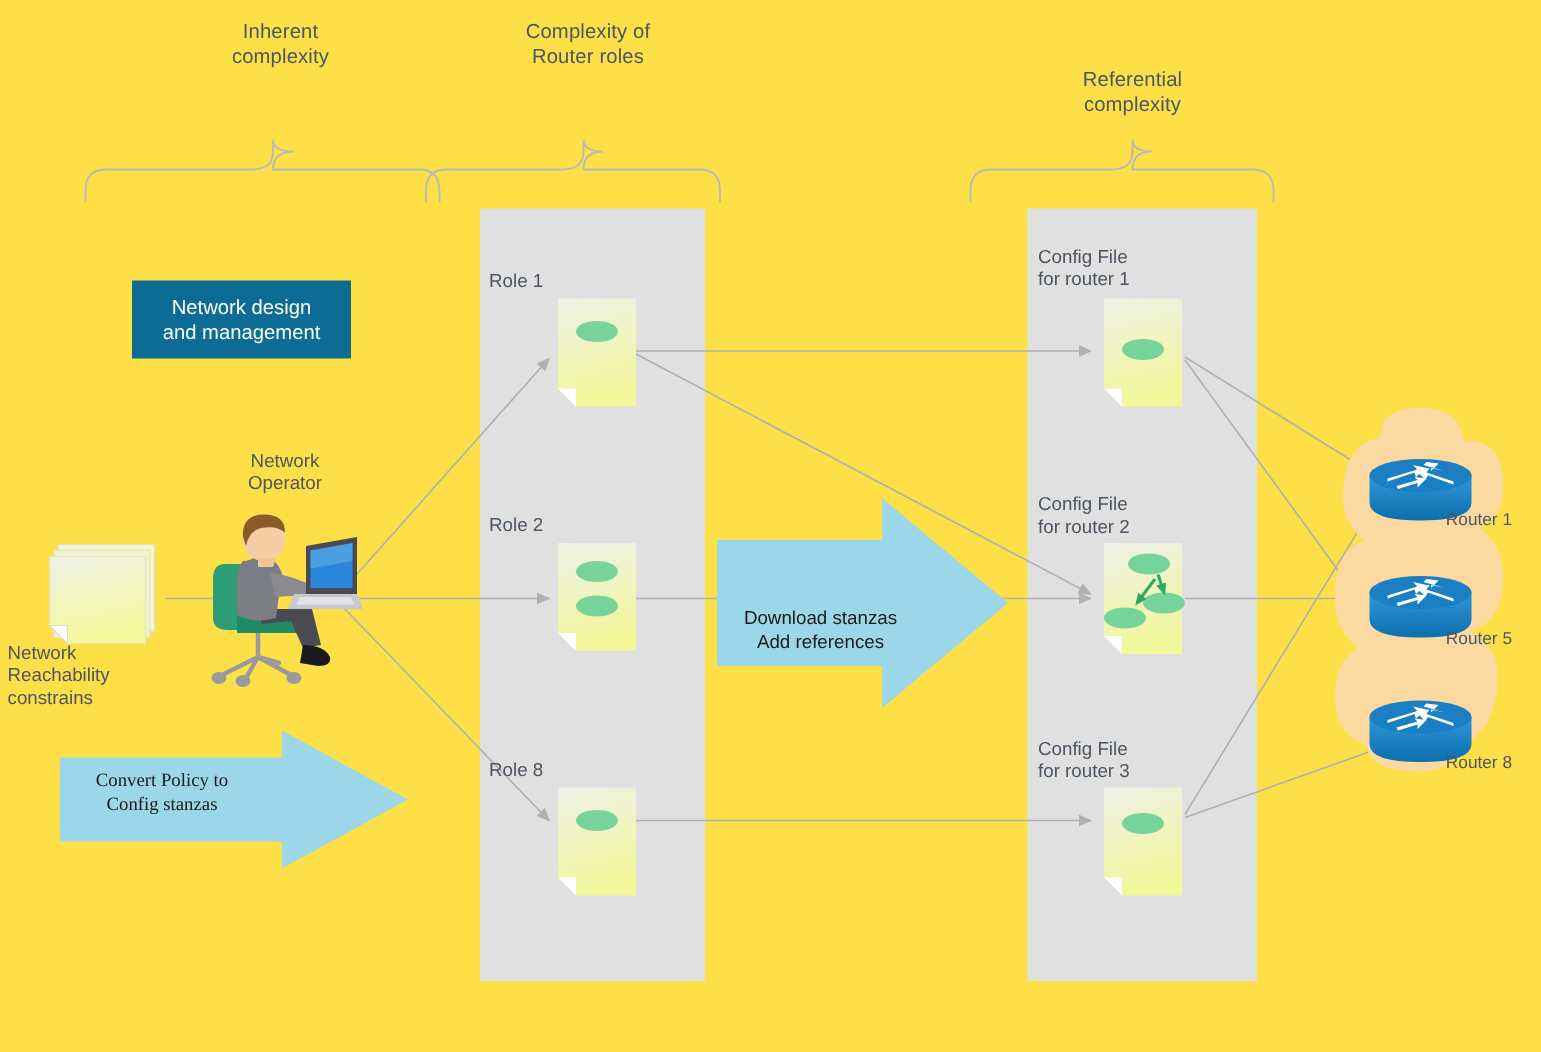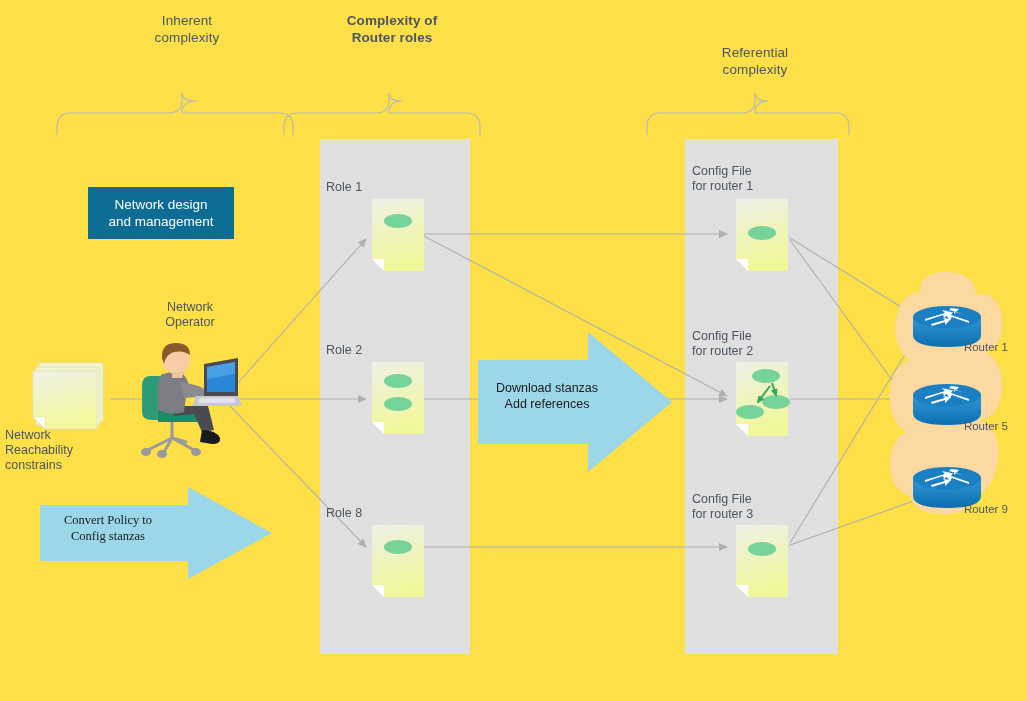--- a/index.html
+++ b/index.html
@@ -102,21 +102,21 @@
 <body>
 
 <div id="canvas">
 
   <div class="panel" style="left:320px; top:139px; width:150px; height:515px;"></div>
   <div class="panel" style="left:685px; top:139px; width:153px; height:515px;"></div>
 
   <div class="section-label" style="left:87px; top:12px; width:200px;">Inherent
 complexity</div>
 
-  <div class="section-label" style="left:292px; top:12px; width:200px;font-weight:bold;">Complexity of
+  <div class="section-label" style="left:292px; top:12px; width:200px;">Complexity of
 Router roles</div>
 
   <div class="section-label" style="left:655px; top:12px; width:200px;margin-top:32px;">Referential
 complexity</div>
 
   <svg class="abs" style="left:55px; top:55px;" width="260" height="80" viewBox="0 0 260 80">
     <path d="M 2,80 L 2,72 Q 2,58 16,58 L 113,58 Q 127,58 127,46 L 127,38
              Q 127,46 141,46 Q 127,46 127,58 L 224,58 Q 238,58 238,72 L 238,80" fill="none" stroke="#b9b9b9" stroke-width="1.2"></path>
   </svg>
 
@@ -341,21 +341,21 @@
 
   <svg class="abs" style="left:40px; top:487px;" width="240" height="96" viewBox="0 0 240 96">
     <path d="M 0,18 L 148,18 L 148,0 L 232,46 L 148,92 L 148,74 L 0,74 Z" fill="#9bd7e8"></path>
   </svg>
   <div class="arrow-text" style="left:32px; top:512px; width:152px;font-family:Liberation Serif, serif;">Convert Policy to
 Config stanzas</div>
 
   <svg class="abs" style="left:478px; top:332px;" width="200" height="142" viewBox="0 0 200 142">
     <path d="M 0,28 L 110,28 L 110,0 L 194,70 L 110,140 L 110,112 L 0,112 Z" fill="#9bd7e8"></path>
   </svg>
-  <div class="arrow-text" style="left:484px; top:380px; width:126px;">Download stanzas
+  <div class="arrow-text" style="left:484px; top:404px; width:126px;">Download stanzas
 Add references</div>
 
   <svg class="abs" style="left:886px; top:268px;" width="120" height="250" viewBox="0 0 120 250">
     <path d="M 60,4 Q 88,4 90,26 Q 114,24 116,52 Q 118,76 100,84
              Q 118,96 116,122 Q 114,148 94,152 Q 116,164 112,192
              Q 108,224 84,230 Q 82,248 56,246 Q 28,246 24,228
              Q 4,222 4,196 Q 4,172 20,164 Q 2,152 4,124
              Q 6,98 24,92 Q 6,80 10,52 Q 14,26 34,24 Q 34,4 60,4 Z" fill="#fbd9a0"></path>
   </svg>
 
@@ -404,15 +404,15 @@
     </defs>
     <path d="M 2,12 L 2,30 Q 2,42 36,42 Q 70,42 70,30 L 70,12 Z" fill="url(#rg3)"></path>
     <ellipse cx="36" cy="12" rx="34" ry="11" fill="#1b7fc4"></ellipse>
     <g fill="#ffffff">
       <path d="M 14,14 L 34,8 L 31,5 L 40,7 L 33,13 L 32,10 L 14,16 Z"></path>
       <path d="M 58,16 L 40,10 L 42,7 L 33,8 L 39,15 L 41,12 L 58,18 Z"></path>
       <path d="M 20,19 L 34,15 L 32,13 L 40,14 L 34,20 L 34,17 L 21,21 Z"></path>
       <path d="M 52,9 L 38,5 L 40,3 L 48,4 L 43,9 L 43,7 Z"></path>
     </g>
   </svg>
-  <div class="router-label" style="left:888px; top:502px;">Router 9</div>
+  <div class="router-label" style="left:888px; top:502px;">Router 8</div>
 
 </div>
 
 </body></html>

